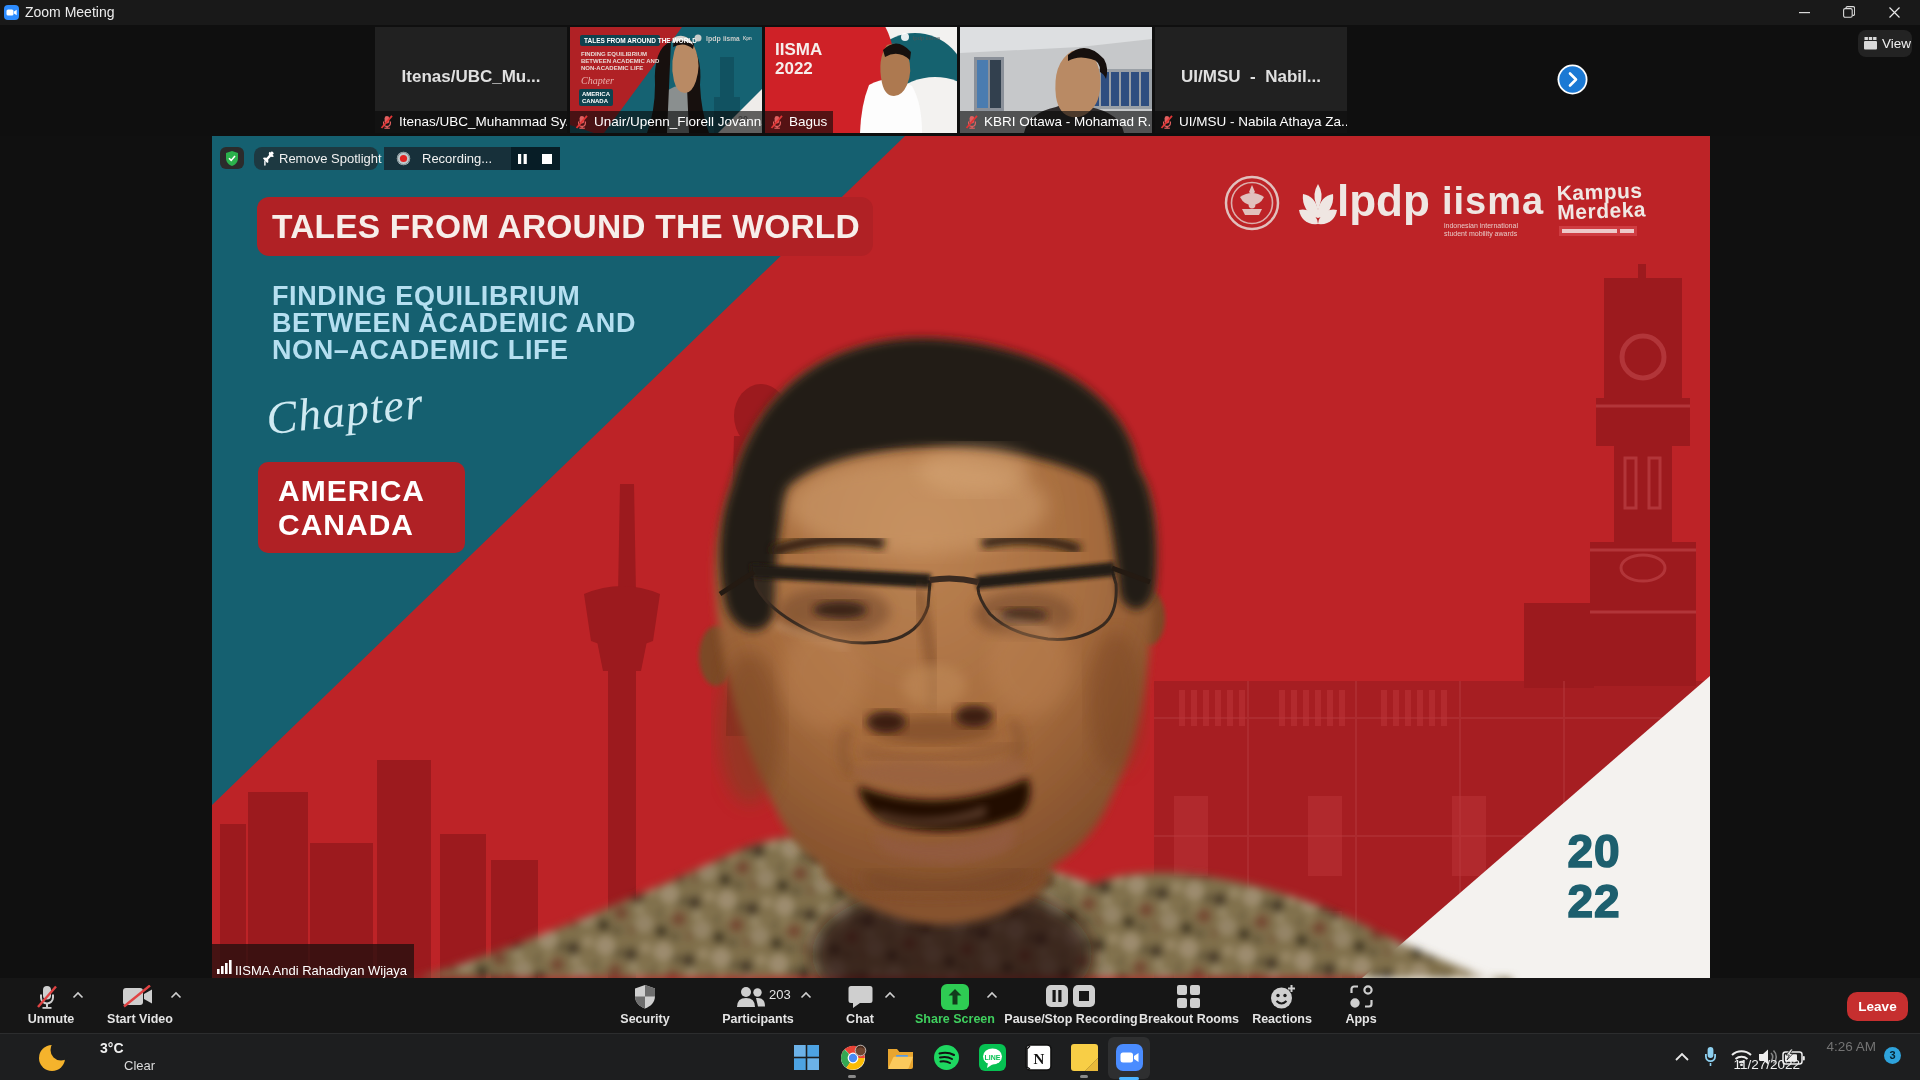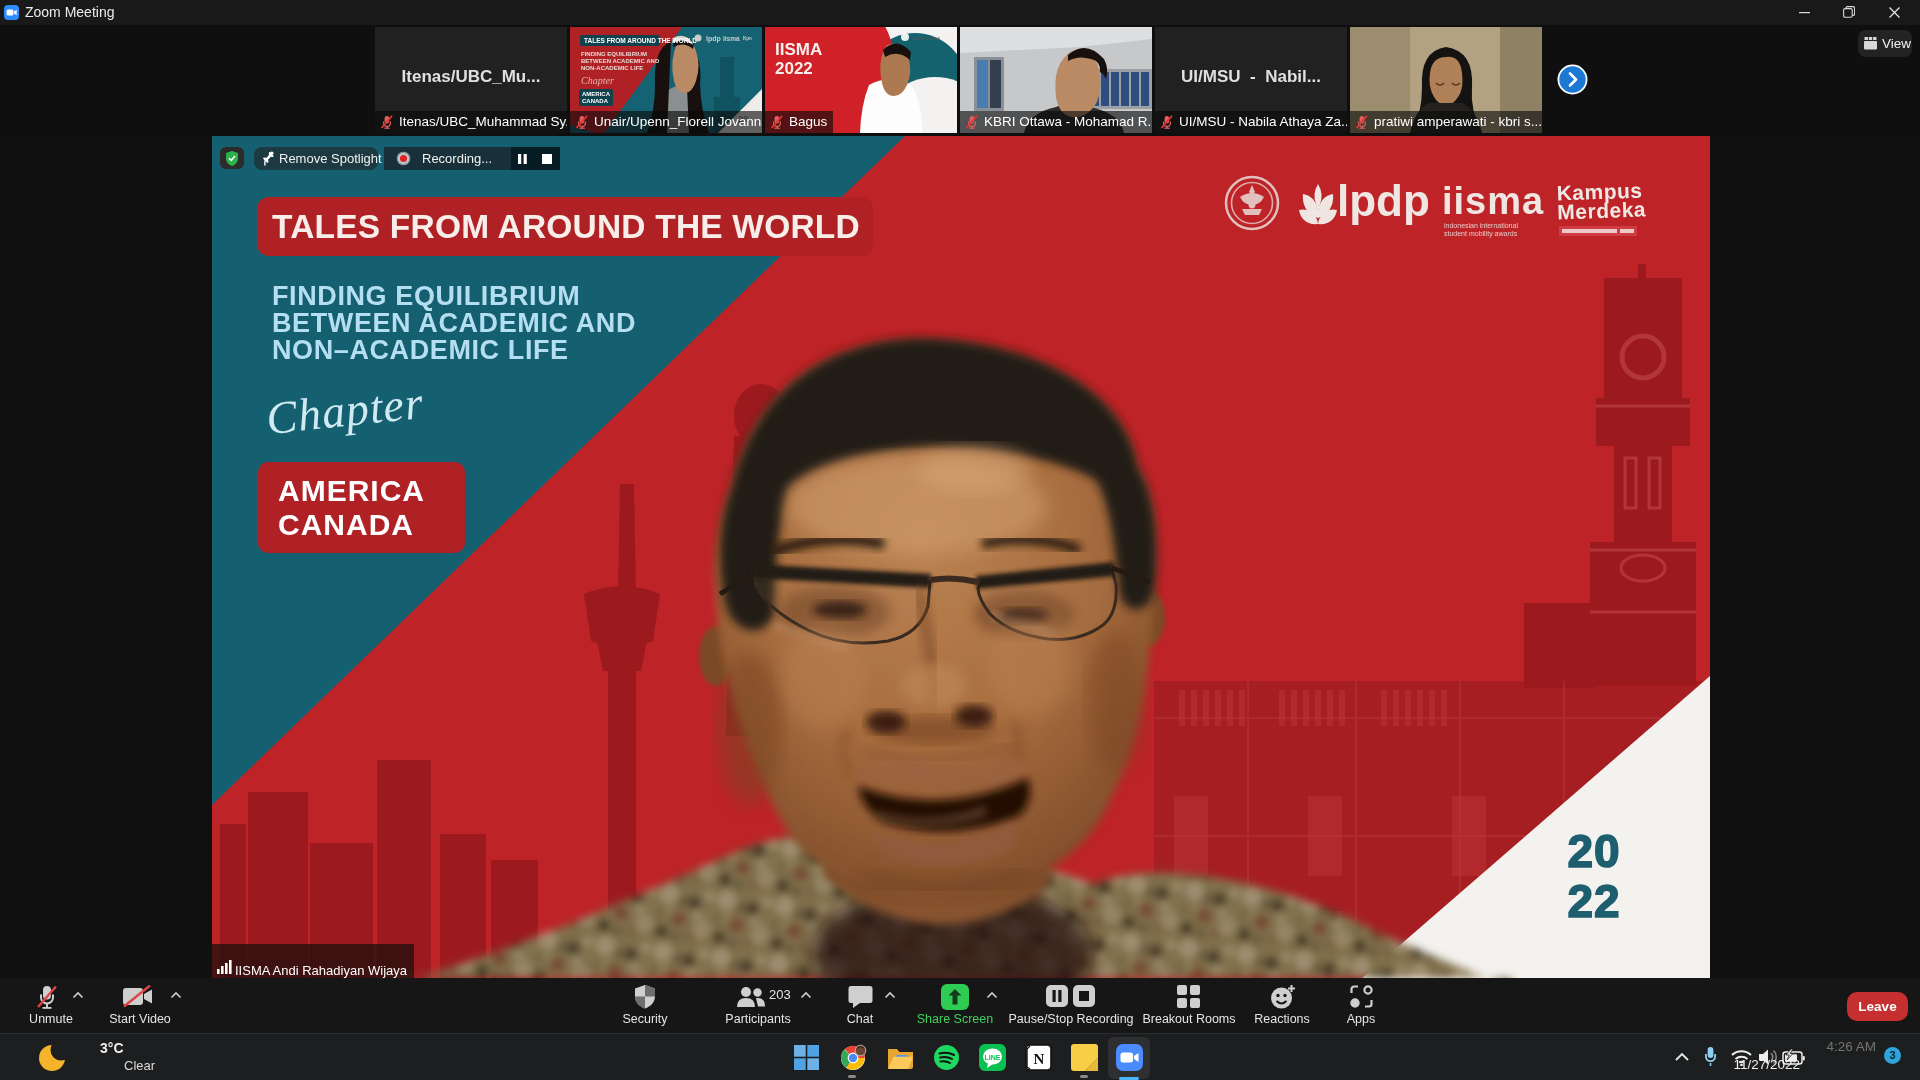--- a/index.html
+++ b/index.html
@@ -38,21 +38,21 @@
            color:#f0f0f0; font-size:13px; line-height:23px; padding-left:25px; white-space:nowrap; }
   .recpanel { position:absolute; left:172px; top:11px; width:176px; height:23px; background:rgba(24,45,53,0.92); overflow:hidden;padding-left:35px; }
   .recdark { position:absolute; left:127px; top:0; width:49px; height:23px; background:rgba(7,28,37,0.92); }
   .rectext { position:absolute; left:38px; top:0; font-size:13px; line-height:23px; color:#f2f2f2; }
   .nametag { position:absolute; left:0px; bottom:0px; height:34px; background:rgba(36,15,14,0.78); color:#fff;
              font-size:13px; line-height:22px; padding:16px 7px 0 23px; }
 
   
   #toolbar { position:absolute; left:0; top:978px; width:1920px; height:55px; background:#161616; }
   .tbitem { position:absolute; top:0; height:55px; color:#e4e4e4; font-size:12.5px; text-align:center; }
-  .tblabel { position:absolute; top:34px; width:100%; text-align:center; white-space:nowrap; }
+  .tblabel { position:absolute; top:34px; width:100%; text-align:center; white-space:nowrap;font-weight:bold; }
   #leavebtn { position:absolute; left:1847px; top:992px; width:61px; height:29px; background:#c62f2f; border-radius:10px;
               color:#fff; font-size:13.5px; font-weight:bold; text-align:center; line-height:29px; }
 
   
   #taskbar { position:absolute; left:0; top:1033px; width:1920px; height:47px; background:#1d1e1f; border-top:1px solid #2c2d2e; }
   .wtemp { position:absolute; left:100px; top:1040px; font-size:14px; font-weight:bold; color:#f0f0f0; }
   .wclear { position:absolute; left:100px; top:1058px; font-size:13px; color:#dcdcdc;margin-left:24px; }
   .traytime { position:absolute; left:1800px; top:1039px; width:76px; text-align:right; font-size:13.5px; color:#737373; }
   .traydate { position:absolute; left:1714px; top:1057px; width:86px; text-align:right; font-size:13.5px; color:#f0f0f0; }
   .badge3 { position:absolute; left:1884px; top:1047px; width:17px; height:17px; border-radius:50%; background:#2ea3dc;
@@ -209,41 +209,20 @@
           <g fill="#e06060">
             <rect x="4.6" y="1" width="4.6" height="7.6" rx="2.3"></rect>
             <path d="M3 6.5 v1.4 a4 4 0 0 0 8 0 V6.5 h-1.2 v1.4 a2.8 2.8 0 0 1-5.6 0 V6.5 Z"></path>
             <rect x="6.4" y="11" width="1.4" height="2"></rect>
             <rect x="4.4" y="12.6" width="5.4" height="1.2"></rect>
           </g>
           <path d="M1.5 13 L12 0.8" stroke="#e03535" stroke-width="1.8"></path>
         </svg>
     </div>
 
-    <div class="thumb" style="left:1350px">
-      <svg width="192" height="106" viewBox="0 0 192 106">
-        <rect width="192" height="106" fill="#b3a281"></rect>
-        <rect x="0" y="0" width="60" height="106" fill="#9c8d6e"></rect>
-        <rect x="150" y="0" width="42" height="106" fill="#8f8164"></rect>
-        <path d="M96 20 q-26 4 -24 40 q0 26 -10 46 l70 0 q-12 -22 -10 -46 q2 -36 -26 -40" fill="#151312"></path>
-        <path d="M96 30 q14 -2 16 16 q2 16 -4 24 q-5 8 -12 8 q-7 0 -12 -8 q-6 -10 -4 -24 q2 -16 16 -16" fill="#b08058"></path>
-        <path d="M60 106 q6 -26 20 -30 l32 0 q14 6 20 30 z" fill="#242220"></path>
-        <path d="M86 56 q4 4 8 0 M102 56 q4 4 8 0" stroke="#5e3a22" stroke-width="1.6" fill="none"></path>
-      </svg>
-      <div class="tlabel" style="width:100%">pratiwi amperawati - kbri s...</div>
-      <svg class="micoff" viewBox="0 0 14 14">
-          <g fill="#e06060">
-            <rect x="4.6" y="1" width="4.6" height="7.6" rx="2.3"></rect>
-            <path d="M3 6.5 v1.4 a4 4 0 0 0 8 0 V6.5 h-1.2 v1.4 a2.8 2.8 0 0 1-5.6 0 V6.5 Z"></path>
-            <rect x="6.4" y="11" width="1.4" height="2"></rect>
-            <rect x="4.4" y="12.6" width="5.4" height="1.2"></rect>
-          </g>
-          <path d="M1.5 13 L12 0.8" stroke="#e03535" stroke-width="1.8"></path>
-        </svg>
-    </div>
   </div>
 
   <div id="viewbtn">View
     <svg class="abs" style="left:6px;top:7px" width="14" height="13" viewBox="0 0 14 13">
       <rect x="0" y="4" width="13" height="8.5" rx="1" fill="#d9d9d9"></rect>
       <rect x="0.5" y="0" width="3.4" height="3" fill="#d9d9d9"></rect>
       <rect x="4.8" y="0" width="3.4" height="3" fill="#d9d9d9"></rect>
       <rect x="9.1" y="0" width="3.4" height="3" fill="#d9d9d9"></rect>
     </svg>
   </div>

